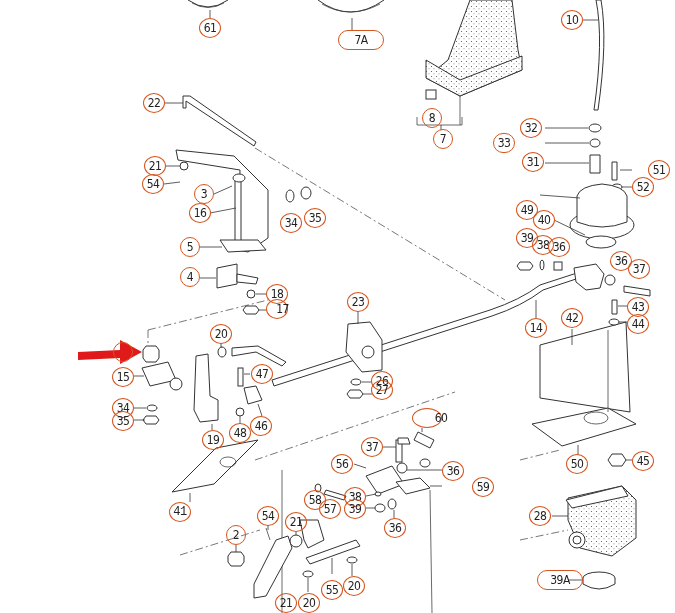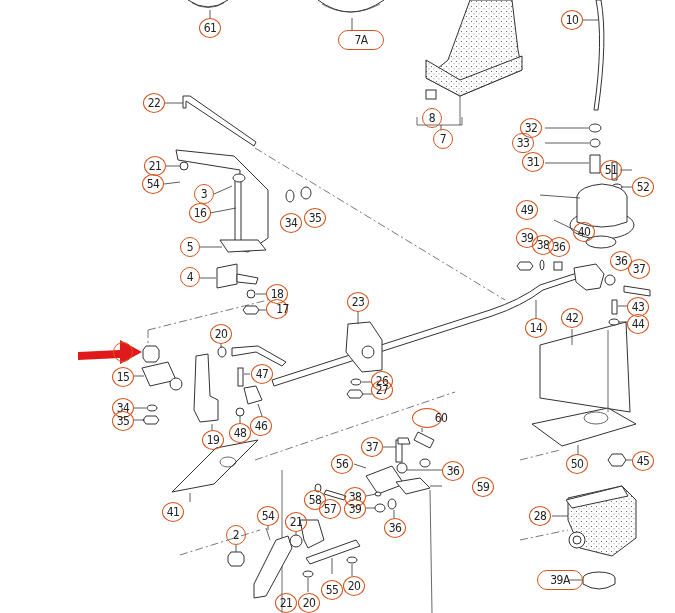--- a/index.html
+++ b/index.html
@@ -252,32 +252,32 @@
   </g>
 </svg>
 
 <div class="callout" style="left: 199px; top: 18px; border-color: rgb(212, 86, 30);">61</div>
 <div class="callout wide" style="left: 338px; top: 30px; border-color: rgb(212, 86, 30);">7A</div>
 <div class="callout" style="left: 561px; top: 10px; border-color: rgb(212, 86, 30);">10</div>
 <div class="callout" style="left: 143px; top: 93px; border-color: rgb(212, 86, 30);">22</div>
 <div class="callout single" style="left: 422px; top: 108px; border-color: rgb(212, 86, 30);">8</div>
 <div class="callout single" style="left: 433px; top: 129px; border-color: rgb(212, 86, 30);">7</div>
 <div class="callout" style="left: 520px; top: 118px; border-color: rgb(212, 86, 30);">32</div>
-<div class="callout" style="left: 512px; top: 133px; border-color: rgb(212, 86, 30); border-radius: 10px;">33</div>
+<div class="callout" style="left: 493px; top: 133px; border-color: rgb(212, 86, 30); border-radius: 10px;">33</div>
 <div class="callout" style="left: 522px; top: 152px; border-color: rgb(212, 86, 30);">31</div>
-<div class="callout" style="left: 600px; top: 160px; border-color: rgb(212, 86, 30);">51</div>
+<div class="callout" style="left: 648px; top: 160px; border-color: rgb(212, 86, 30);">51</div>
 <div class="callout" style="left: 632px; top: 177px; border-color: rgb(212, 86, 30);">52</div>
 <div class="callout" style="left: 144px; top: 156px; border-color: rgb(212, 86, 30);">21</div>
 <div class="callout" style="left: 142px; top: 174px; border-color: rgb(212, 86, 30);">54</div>
 <div class="callout single" style="left: 194px; top: 184px; border-color: rgb(212, 86, 30);">3</div>
 <div class="callout" style="left: 189px; top: 203px; border-color: rgb(212, 86, 30);">16</div>
 <div class="callout" style="left: 280px; top: 213px; border-color: rgb(212, 86, 30);">34</div>
 <div class="callout" style="left: 304px; top: 208px; border-color: rgb(212, 86, 30);">35</div>
 <div class="callout" style="left: 516px; top: 200px; border-color: rgb(212, 86, 30);">49</div>
-<div class="callout" style="left: 533px; top: 222px; border-color: rgb(212, 86, 30); margin-left: 40px;">40</div>
+<div class="callout" style="left: 533px; top: 210px; border-color: rgb(212, 86, 30);">40</div>
 <div class="callout" style="left: 516px; top: 228px; border-color: rgb(212, 86, 30);">39</div>
 <div class="callout" style="left: 532px; top: 235px; border-color: rgb(212, 86, 30);">38</div>
 <div class="callout" style="left: 548px; top: 237px; border-color: rgb(212, 86, 30);">36</div>
 <div class="callout" style="left: 610px; top: 251px; border-color: rgb(212, 86, 30);">36</div>
 <div class="callout" style="left: 628px; top: 259px; border-color: rgb(212, 86, 30);">37</div>
 <div class="callout single" style="left: 180px; top: 237px; border-color: rgb(212, 86, 30);">5</div>
 <div class="callout single" style="left: 180px; top: 267px; border-color: rgb(212, 86, 30);">4</div>
 <div class="callout" style="left: 266px; top: 284px; border-color: rgb(212, 86, 30);">18</div>
 <div class="callout" style="left: 266px; top: 299px; border-color: rgb(212, 86, 30); padding-left: 11px;">17</div>
 <div class="callout" style="left: 347px; top: 292px; border-color: rgb(212, 86, 30);">23</div>
@@ -300,21 +300,21 @@
 <div class="callout" style="left: 331px; top: 454px; border-color: rgb(212, 86, 30);">56</div>
 <div class="callout" style="left: 442px; top: 461px; border-color: rgb(212, 86, 30);">36</div>
 <div class="callout" style="left: 443px; top: 477px; border-color: rgb(212, 86, 30); margin-left: 29px;">59</div>
 <div class="callout" style="left: 304px; top: 490px; border-color: rgb(212, 86, 30);">58</div>
 <div class="callout" style="left: 319px; top: 499px; border-color: rgb(212, 86, 30);">57</div>
 <div class="callout" style="left: 344px; top: 487px; border-color: rgb(212, 86, 30);">38</div>
 <div class="callout" style="left: 344px; top: 499px; border-color: rgb(212, 86, 30);">39</div>
 <div class="callout" style="left: 384px; top: 518px; border-color: rgb(212, 86, 30);">36</div>
 <div class="callout" style="left: 566px; top: 454px; border-color: rgb(212, 86, 30);">50</div>
 <div class="callout" style="left: 632px; top: 451px; border-color: rgb(212, 86, 30);">45</div>
-<div class="callout" style="left: 162px; top: 502px; border-color: rgb(212, 86, 30);">41</div>
+<div class="callout" style="left: 169px; top: 502px; border-color: rgb(212, 86, 30); font-family: Liberation Mono, monospace;">41</div>
 <div class="callout" style="left: 529px; top: 506px; border-color: rgb(212, 86, 30);">28</div>
 <div class="callout single" style="left: 226px; top: 525px; border-color: rgb(212, 86, 30);">2</div>
 <div class="callout" style="left: 257px; top: 506px; border-color: rgb(212, 86, 30);">54</div>
 <div class="callout" style="left: 285px; top: 512px; border-color: rgb(212, 86, 30);">21</div>
 <div class="callout" style="left: 275px; top: 593px; border-color: rgb(212, 86, 30);">21</div>
 <div class="callout" style="left: 298px; top: 593px; border-color: rgb(212, 86, 30);">20</div>
 <div class="callout" style="left: 321px; top: 580px; border-color: rgb(212, 86, 30);">55</div>
 <div class="callout" style="left: 343px; top: 576px; border-color: rgb(212, 86, 30);">20</div>
 <div class="callout wide" style="left: 537px; top: 570px; border-color: rgb(212, 86, 30);">39A</div>
 <div class="callout single" style="left: 113px; top: 342px; border-color: rgb(212, 86, 30);"></div>

